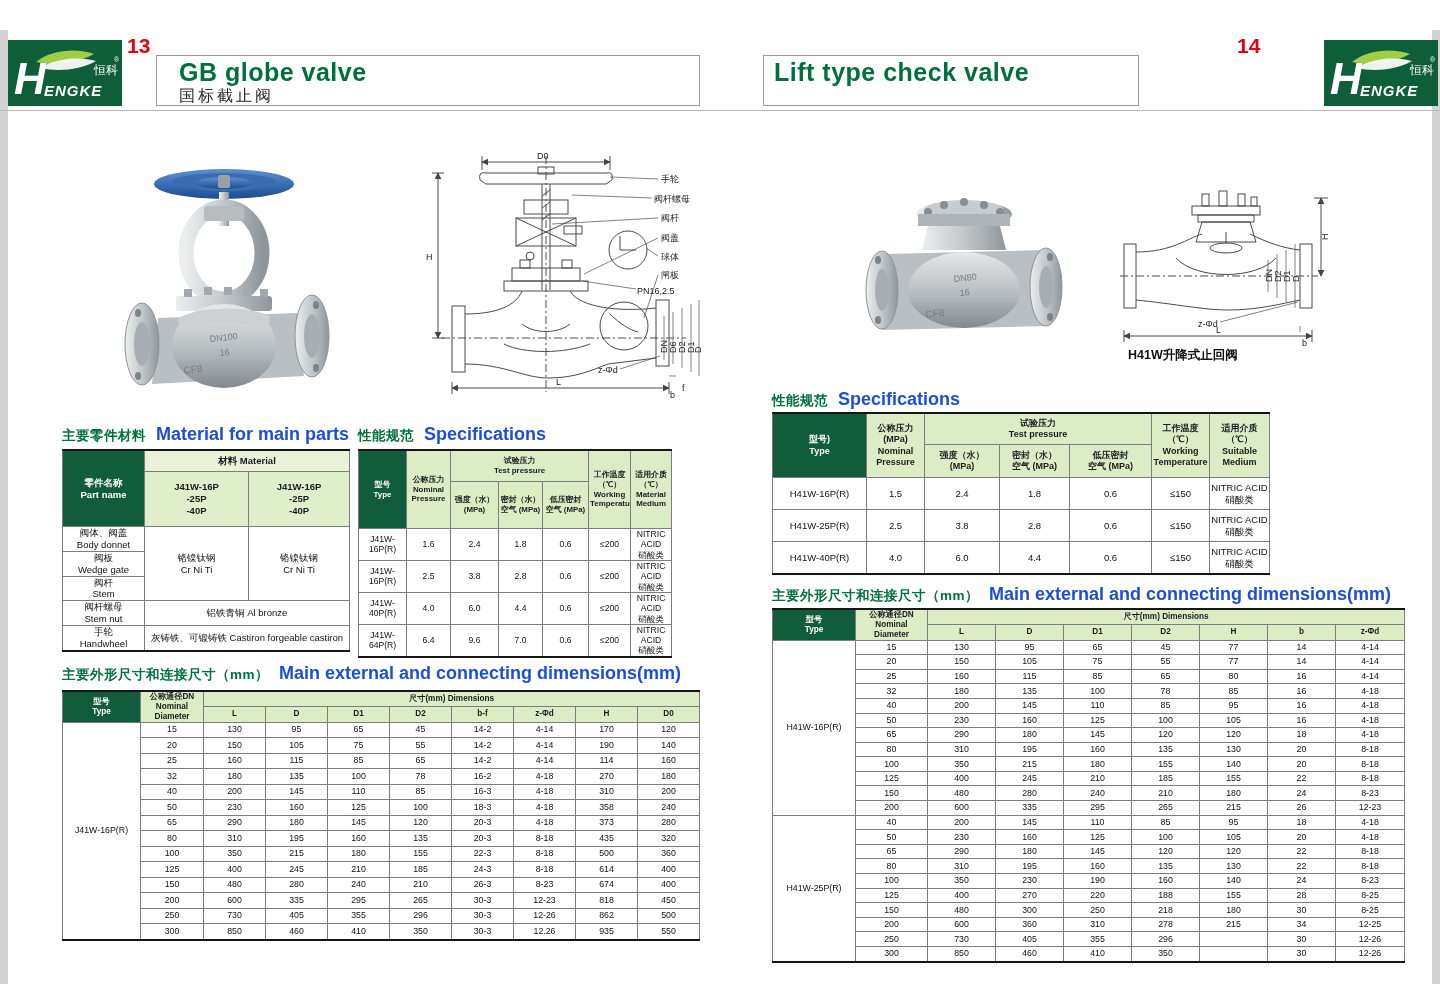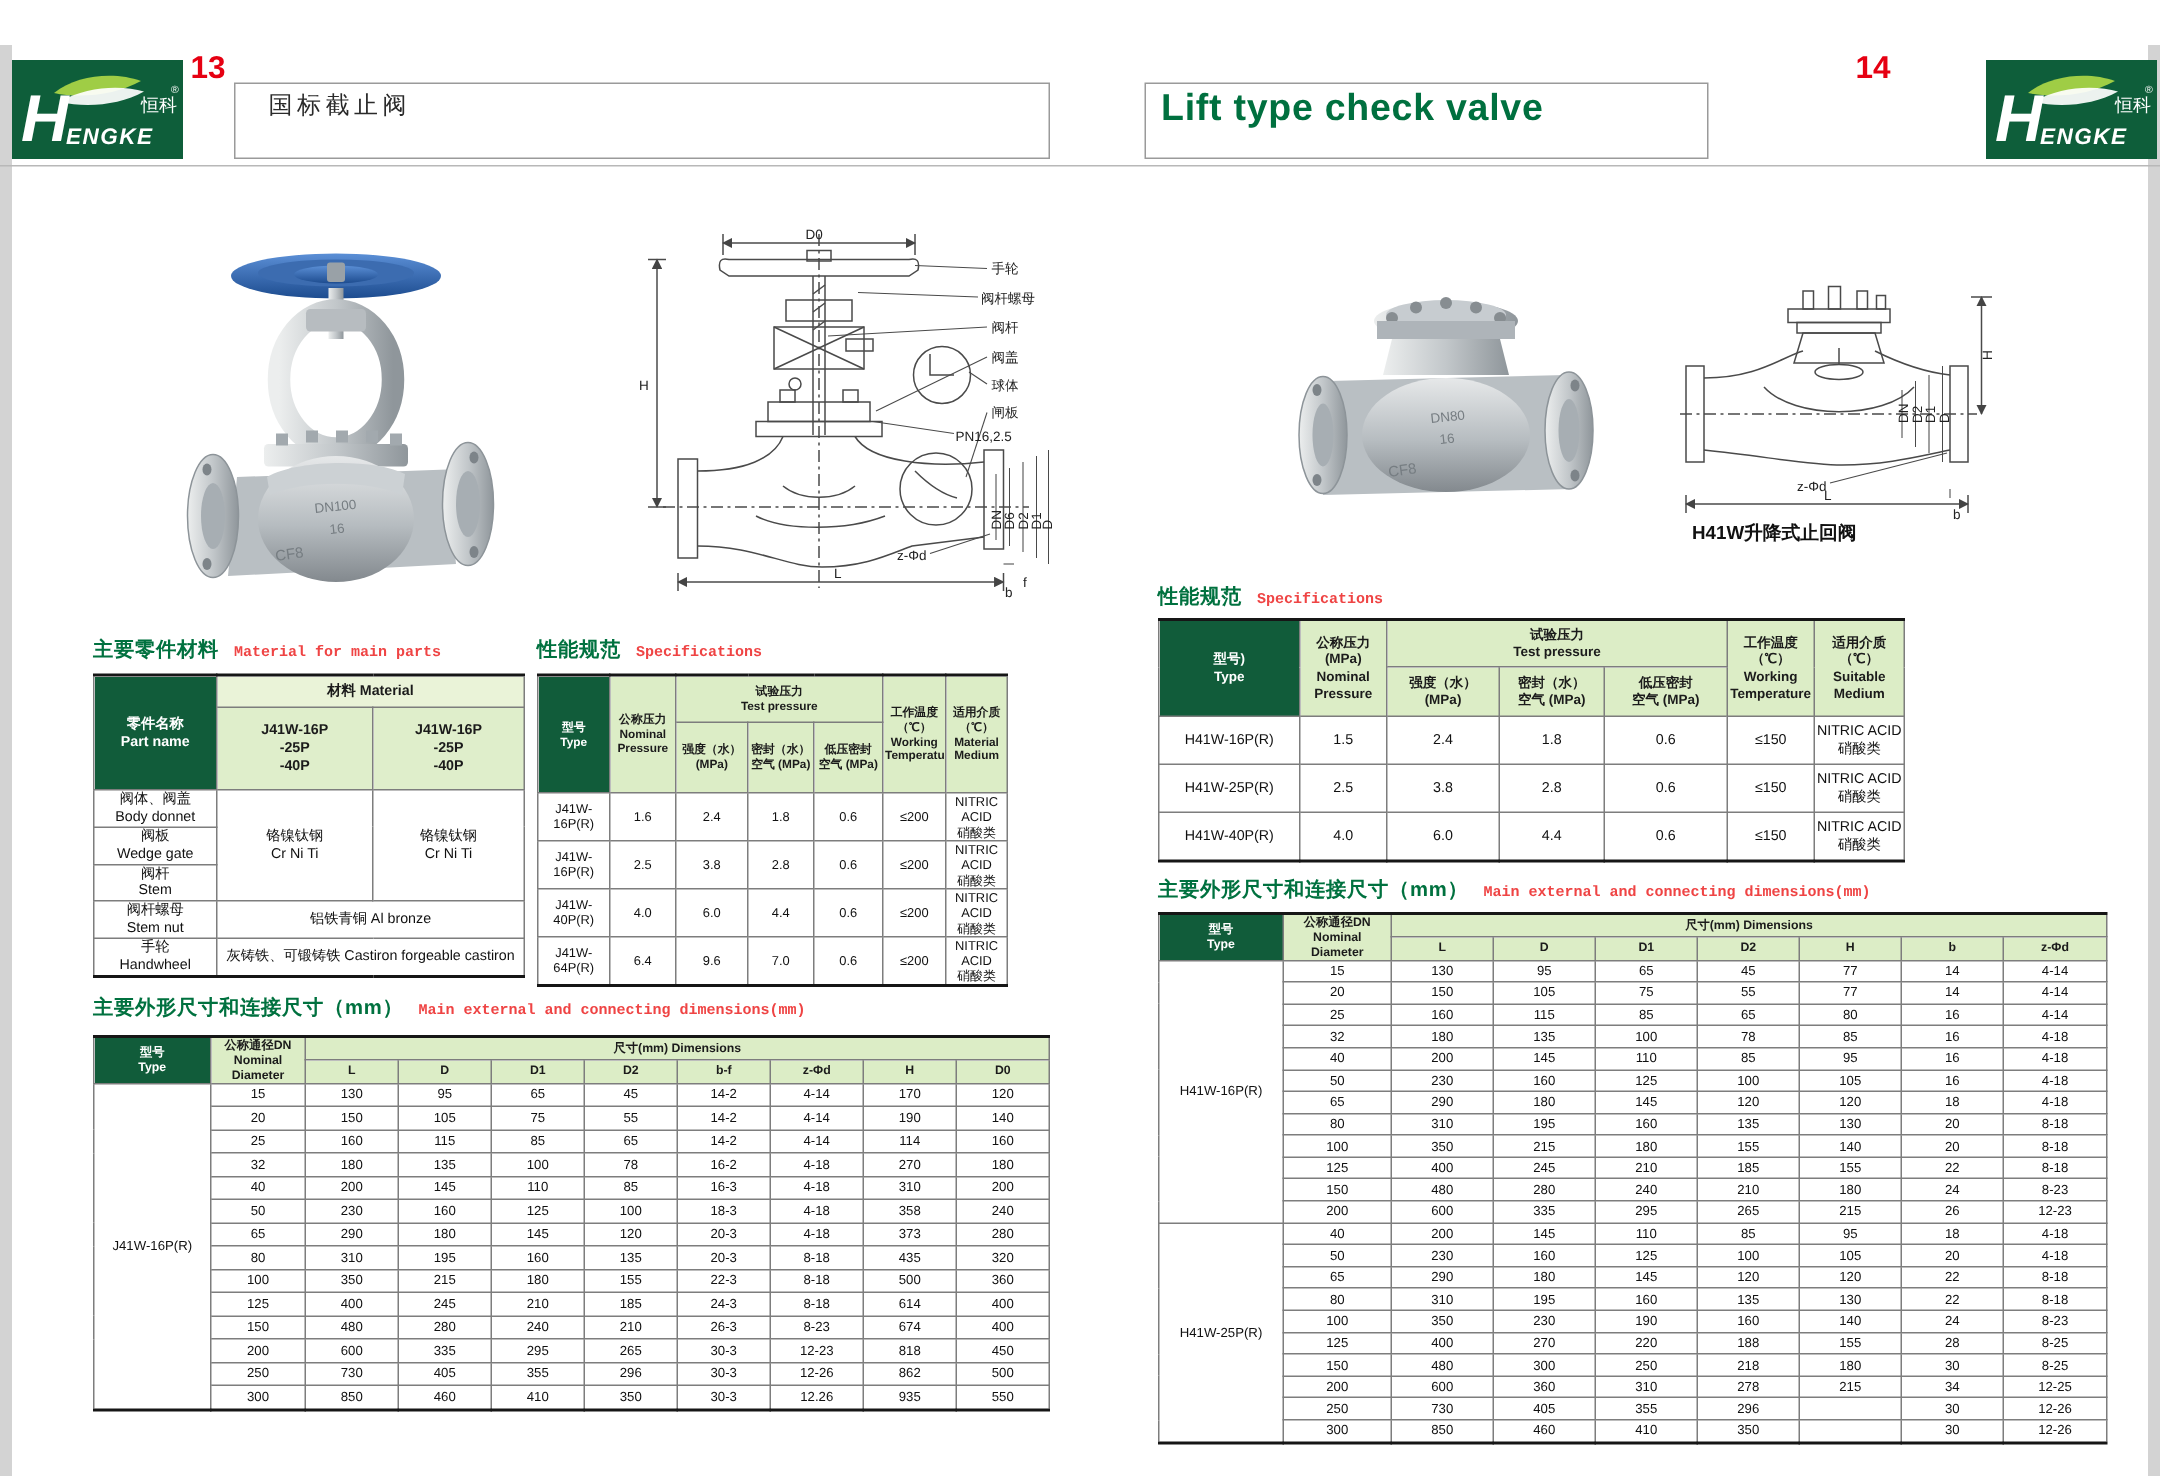--- a/index.html
+++ b/index.html
@@ -9,21 +9,21 @@
   #edge-left{left:0;}
   #edge-right{right:0;}
   #header-rule{position:absolute;left:0;top:110px;width:1440px;height:1px;background:#b8b8b8;}
   .logo-box{position:absolute;top:40px;width:114px;height:66px;background:#0e5e3a;}
   .page-num{position:absolute;top:34px;color:#e60012;font-weight:bold;font-size:21px;font-family:"Liberation Sans",sans-serif;}
   .title-box{position:absolute;top:55px;height:51px;border:1px solid #9a9a9a;background:#fff;box-sizing:border-box;padding:3px 0 0 22px;}
   .title-en{font-size:25px;font-weight:bold;color:#00703f;line-height:1.05;letter-spacing:0.5px;}
   .title-zh{font-size:16px;color:#2a2a2a;letter-spacing:3px;margin-top:1px;}
   .sec-title{position:absolute;white-space:nowrap;}
   .sec-title .zh{font-size:13.5px;font-weight:bold;color:#00713f;letter-spacing:0.5px;}
-  .sec-title .en{font-size:10px;font-weight:bold;color:#ef4444;margin-left:10px;font-family:Liberation Mono, monospace;}
+  .sec-title .en{font-size:18px;font-weight:bold;color:#1d4ed8;margin-left:10px;}
   
   table.dtable{border-collapse:collapse;table-layout:fixed;position:absolute;background:#fff;
     border-top:2px solid #161616;border-bottom:2px solid #161616;}
   .dtable th,.dtable td{border:1px solid #7d7d7d;text-align:center;vertical-align:middle;
     white-space:pre-line;padding:0 1px;overflow:hidden;font-family:"Liberation Sans",sans-serif;}
   .dtable th{background:#dcedc6;color:#1b1b1b;font-weight:bold;line-height:1.25;}
   .dtable td{background:#fff;color:#111;line-height:1.25;}
   .dtable th.dark{background:#115c3a;color:#fff;}
   .dtable th.hl1{background:#eaf3d8;}
   .dtable th.hl2{background:#dfeecb;}
@@ -82,20 +82,21 @@
       <text x="6" y="54" font-size="44" font-style="italic" font-weight="bold" fill="#ffffff">H</text>
       <text x="36" y="56" font-size="15" font-style="italic" font-weight="bold" fill="#ffffff" letter-spacing="1">ENGKE</text>
       <text x="86" y="34" font-size="12" fill="#ffffff">恒科</text>
       <text x="106" y="22" font-size="7" fill="#ffffff">®</text>
     </svg>
   </div>
 
   <div class="page-num" style="left:127px;">13</div>
 
   <div class="title-box" style="left:156px;width:544px;">
+    <div class="title-en">GB globe valve</div>
     <div class="title-zh">国标截止阀</div>
   </div>
 
   <div class="title-box" style="left:763px;width:376px;padding-left:10px;">
     <div class="title-en">Lift type check valve</div>
   </div>
 
   <div class="page-num" style="left:1237px;">14</div>
 
   <div class="logo-box" style="left:1324px;">

